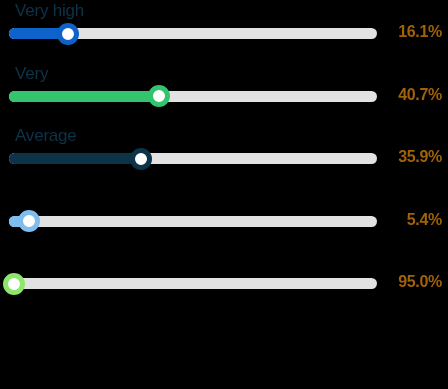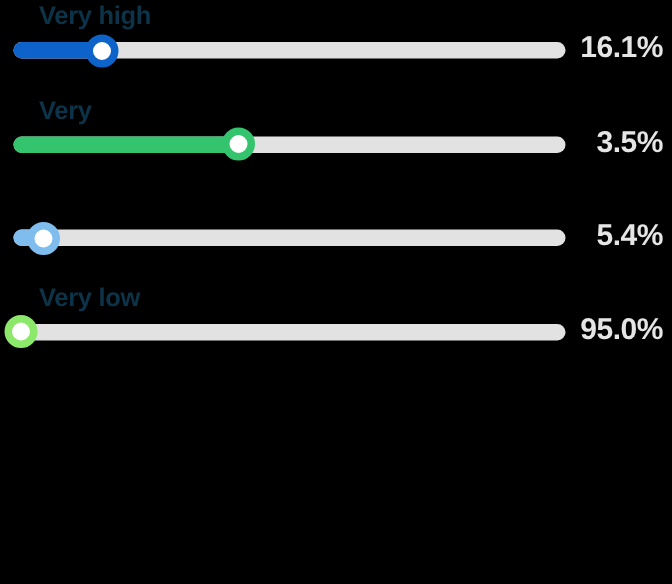--- a/index.html
+++ b/index.html
@@ -20,24 +20,24 @@
     box-sizing: border-box;
     padding: 0;
   }
   .row {
     position: relative;
     height: 62.5px;
     width: 448px;
   }
   .row-label {
     position: absolute;
-    left: 26px;
+    left: 15px;
     top: 0px;
     font-size: 17px;
-    font-weight: bold;
+    font-weight: normal;
     color: #0d3349;
     letter-spacing: -0.2px;
     white-space: nowrap;
     line-height: 22px;
   }
   .slider {
     position: absolute;
     left: 9px;
     top: 28px;
     width: 368px;
@@ -67,23 +67,23 @@
     margin-top: -11px;
     margin-left: -11px;
     border-radius: 50%;
     background: #ffffff;
     box-sizing: border-box;
   }
   .pct {
     position: absolute;
     right: 6px;
     top: 20px;
-    font-size: 20px;
+    font-size: 16px;
     font-weight: bold;
-    color: #e5e5e5;
+    color: #a16207;
     letter-spacing: -0.3px;
     text-align: right;
     line-height: 24px;
     white-space: nowrap;
   }
 </style>
 </head>
 <body>
 
 <div class="chart" id="chart-root">
@@ -96,32 +96,40 @@
       </div>
       <div class="pct">16.1%</div>
     </div>
     <div class="row">
       <div class="row-label">Very</div>
       <div class="slider">
         <div class="track"></div>
         <div class="fill" style="width: 149.776px; background: rgb(52, 196, 109);"></div>
         <div class="handle" style="left: 149.776px; border: 5px solid rgb(52, 196, 109);"></div>
       </div>
-      <div class="pct">3.5%</div>
+      <div class="pct">40.7%</div>
+    </div>
+    <div class="row">
+      <div class="row-label">Average</div>
+      <div class="slider">
+        <div class="track"></div>
+        <div class="fill" style="width: 132.112px; background: rgb(13, 51, 73);"></div>
+        <div class="handle" style="left: 132.112px; border: 5px solid rgb(13, 51, 73);"></div>
+      </div>
+      <div class="pct">35.9%</div>
     </div>
     <div class="row">
       <div class="slider">
         <div class="track"></div>
         <div class="fill" style="width: 19.872px; background: rgb(127, 189, 238);"></div>
         <div class="handle" style="left: 19.872px; border: 5px solid rgb(127, 189, 238);"></div>
       </div>
       <div class="pct">5.4%</div>
     </div>
     <div class="row">
-      <div class="row-label">Very low</div>
       <div class="slider">
         <div class="track"></div>
         <div class="fill" style="width: 5.152px; background: rgb(140, 232, 106);"></div>
         <div class="handle" style="left: 5.152px; border: 5px solid rgb(140, 232, 106);"></div>
       </div>
       <div class="pct">95.0%</div>
     </div>
   </div>
 
 </body></html>

